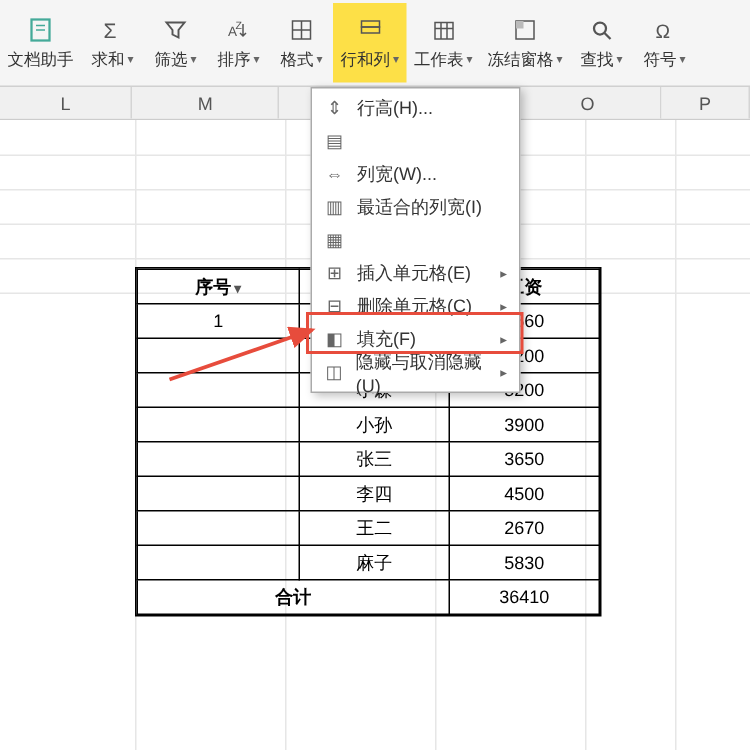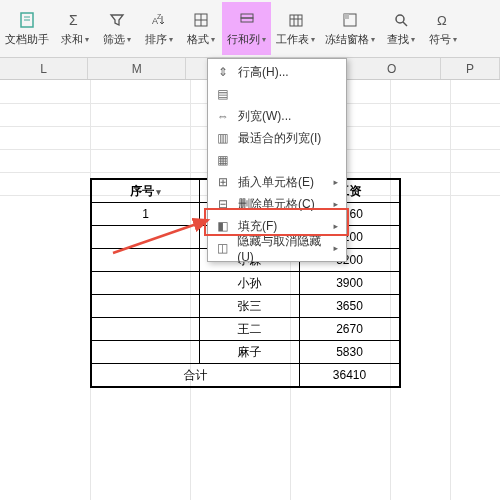--- a/index.html
+++ b/index.html
@@ -1,19 +1,19 @@
 <!DOCTYPE html>
 <html><head>
 <meta charset="utf-8">
 <style>
 *{margin:0;padding:0;box-sizing:border-box;font-family:"Microsoft YaHei",Arial,sans-serif}
 body{background:#fff;overflow:hidden;width:500px;height:500px;position:relative}
 .ribbon{background:#f5f5f5;border-bottom:1px solid #d0d0d0;height:58px;display:flex;padding:2px 0;overflow:hidden}
 .ribbon-btn{display:flex;flex-direction:column;align-items:center;justify-content:center;padding:4px 5px;min-width:42px;cursor:pointer;font-size:11px;color:#333;position:relative}
-.ribbon-btn.active{background:#f0abfc}
+.ribbon-btn.active{background:#fde047}
 .ribbon-btn .icon{width:20px;height:20px;margin-bottom:2px;display:flex;align-items:center;justify-content:center;color:#555}
 .ribbon-btn .lbl{display:flex;align-items:center;font-size:11px}
 .ribbon-btn .caret{margin-left:2px;font-size:8px;color:#666}
 .sheet{position:absolute;top:58px;left:0;right:0;bottom:0;background:#fff}
 .col-headers{display:flex;height:22px;border-bottom:1px solid #ccc}
 .col-h{border-right:1px solid #d4d4d4;background:#f0f0f0;font-size:12px;color:#555;display:flex;align-items:center;justify-content:center}
 .grid{position:relative}
 .gridline-v{position:absolute;top:0;bottom:0;width:1px;background:#e6e6e6}
 .gridline-h{position:absolute;left:0;right:0;height:1px;background:#e6e6e6}
 .data-table{position:absolute;left:90px;top:120px;border:1.5px solid #000}
@@ -203,30 +203,35 @@
             <td>小孙</td>
             <td>3900</td>
           </tr>
       <tr>
             <td></td>
             <td>张三</td>
             <td>3650</td>
           </tr>
       <tr>
             <td></td>
+            <td>李四</td>
+            <td>4500</td>
+          </tr>
+      <tr>
+            <td></td>
             <td>王二</td>
             <td>2670</td>
           </tr>
       <tr>
             <td></td>
             <td>麻子</td>
             <td>5830</td>
           </tr>
       <tr>
-            <td colspan="2" style="font-weight:normal">合计</td>
+            <td colspan="2" style="font-weight:bold">合计</td>
             <td>36410</td>
           </tr>
     </tbody>
       </table>
   </div>
 </div>
 
 <div class="dropdown">
   <div class="dd-item">
       <span class="dd-icon">⇕</span>

